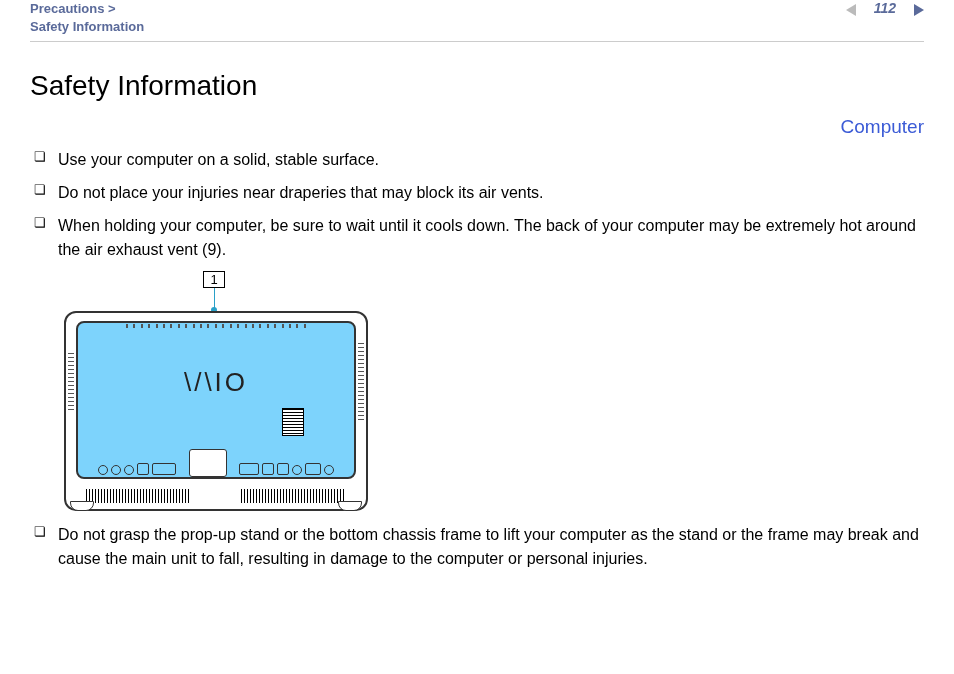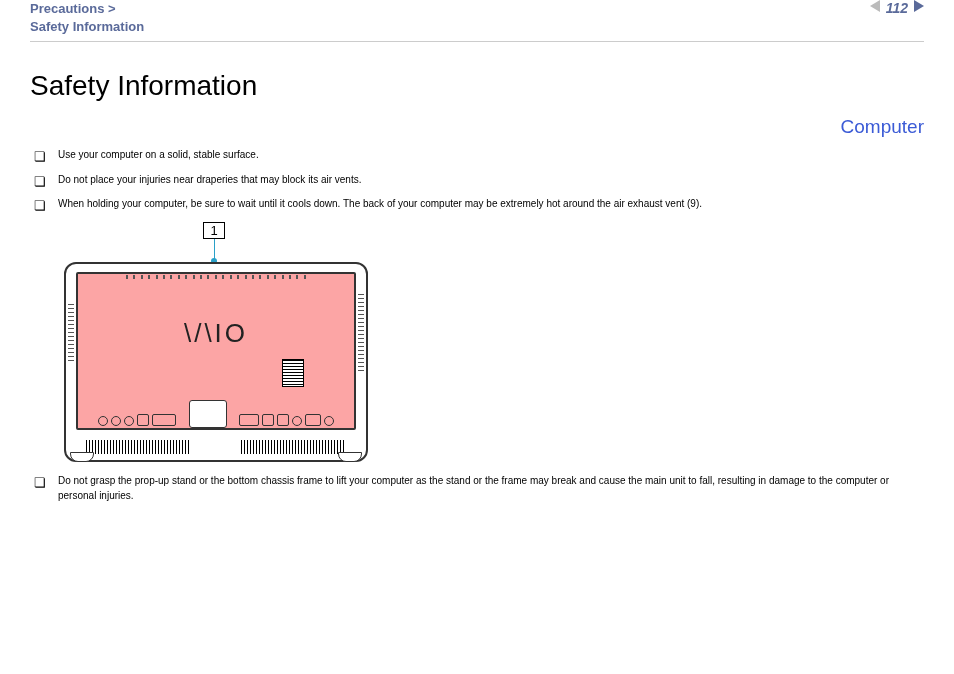--- a/index.html
+++ b/index.html
@@ -19,22 +19,22 @@
     align-items: flex-start;
   }
   .breadcrumb {
     color: #5a6a9a;
     font-weight: 700;
     font-size: 13px;
     line-height: 1.35;
   }
   .pager {
     display: flex;
-    align-items: flex-start;
-    gap: 6px;
+    align-items: flex-end;
+    gap: 18px;
   }
   .arrow {
     width: 0;
     height: 0;
     display: inline-block;
   }
   .arrow-left {
     border-top: 6px solid transparent;
     border-bottom: 6px solid transparent;
     border-right: 10px solid #bbb;
@@ -73,21 +73,21 @@
     text-align: right;
   }
   .bullets {
     margin: 0;
     padding: 0;
     list-style: none;
   }
   .bullets li {
     position: relative;
     padding-left: 28px;
-    font-size: 10px;
+    font-size: 16px;
     color: #000;
     line-height: 1.45;
     margin-bottom: 10px;
   }
   .bullets li::before {
     content: "❏";
     position: absolute;
     left: 4px;
     top: 0;
     font-size: 13px;
@@ -139,22 +139,22 @@
     border-radius: 12px;
     background: #fff;
   }
   .inner {
     position: absolute;
     left: 10px;
     top: 8px;
     right: 10px;
     bottom: 30px;
     border: 2px solid #333;
-    border-radius: 2px;
-    background: #fca5a5;
+    border-radius: 8px;
+    background: #7dd3fc;
     padding-left: 29px;
   }
   .vent-top {
     position: absolute;
     top: 1px;
     left: 50%;
     transform: translateX(-50%);
     width: 180px;
     height: 4px;
     display: flex;

